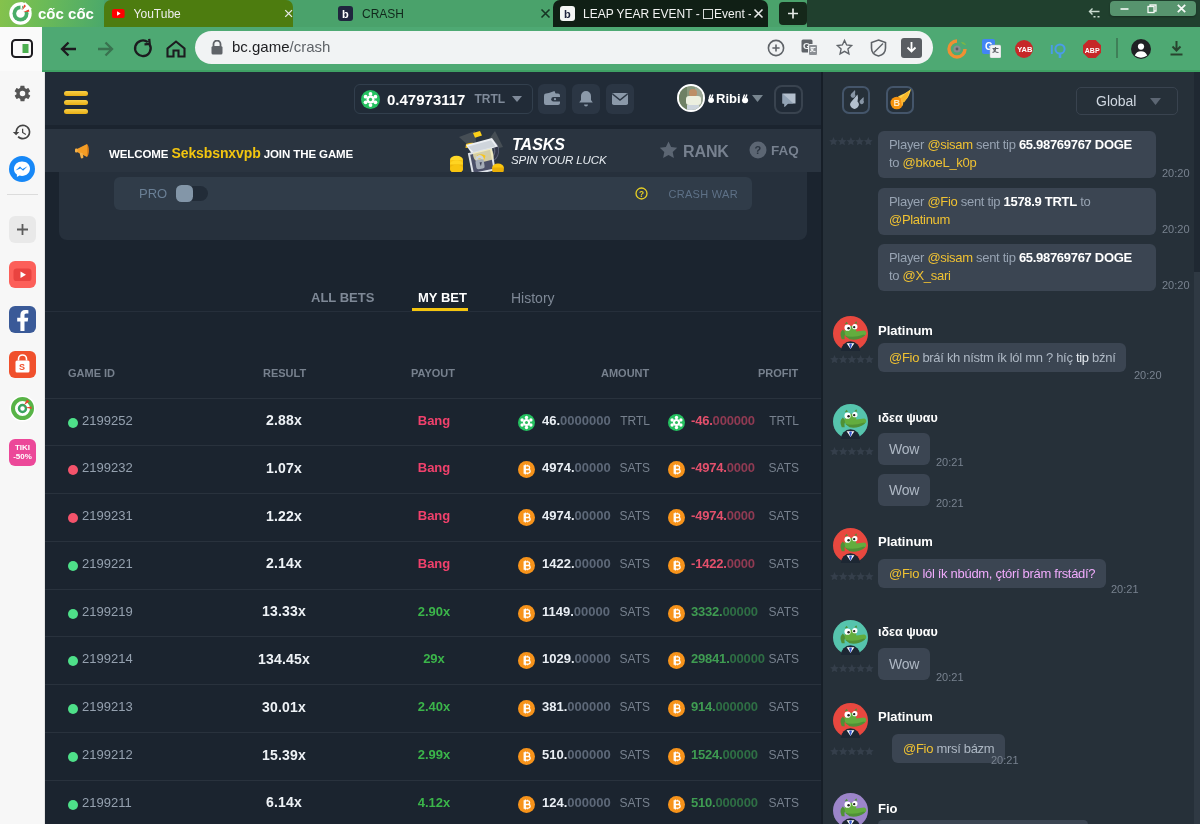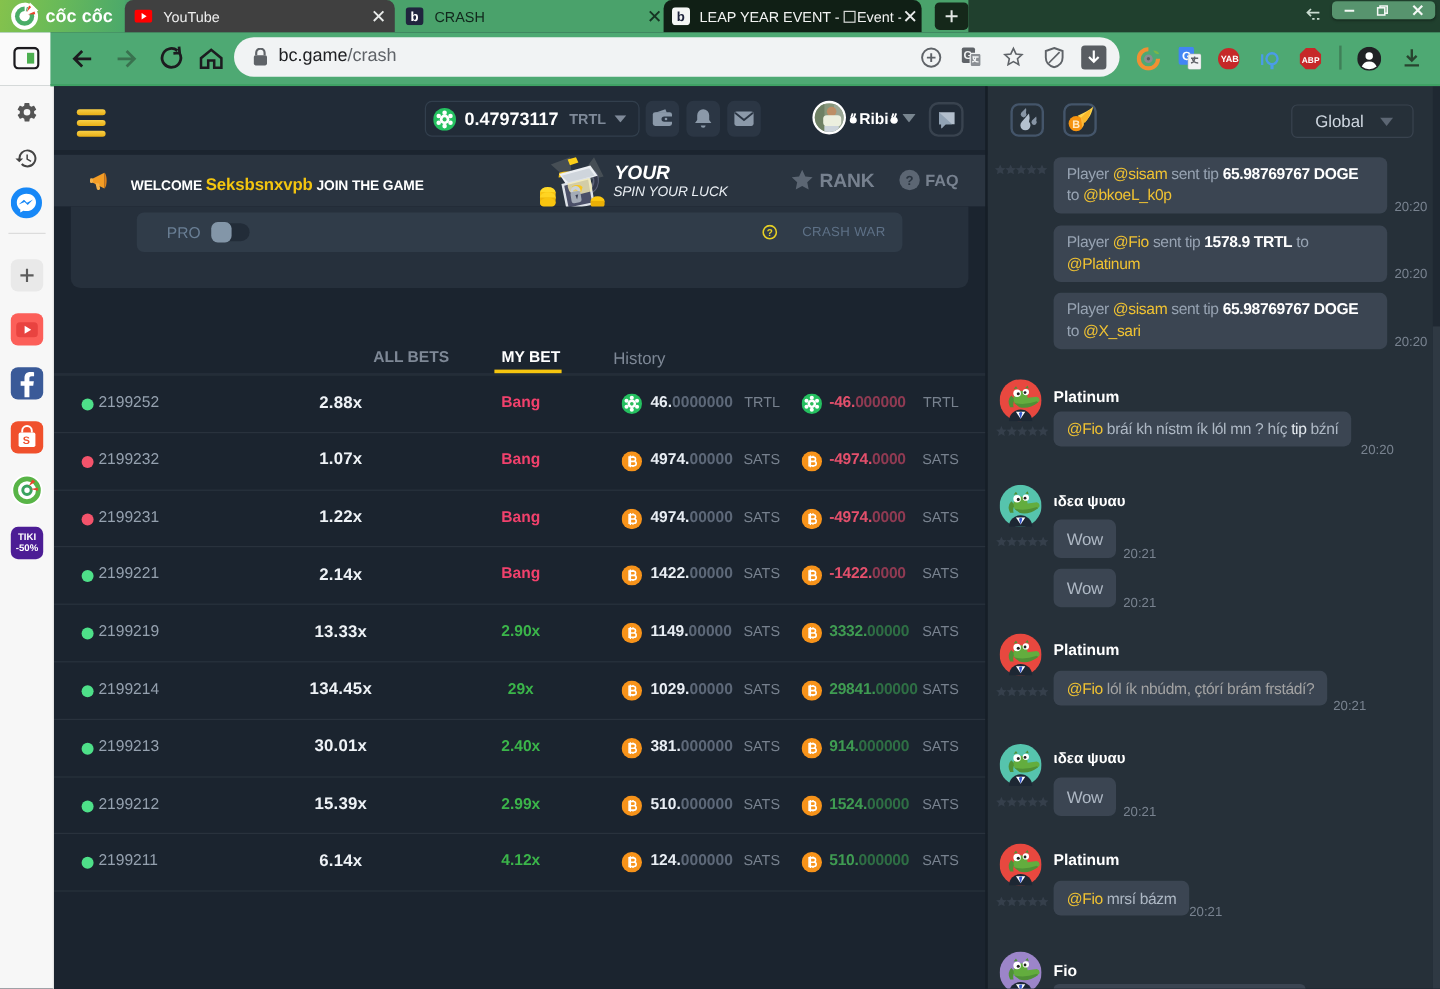--- a/index.html
+++ b/index.html
@@ -2,21 +2,21 @@
 <html><head><meta charset="utf-8">
 <style>
 * { margin:0; padding:0; box-sizing:border-box; }
 html,body { width:1200px; height:824px; overflow:hidden; }
 body { font-family:"Liberation Sans", sans-serif; position:relative; background:#1b242f; }
 .abs { position:absolute; }
 
 #tabbar { left:0; top:0; width:1200px; height:27px; background:#4aa26b; }
 #logoarea { left:0; top:0; width:104px; height:27px; background:linear-gradient(100deg,#85c24c 0%,#6cbb57 40%,#4aa86b 100%); display:flex; align-items:center; }
 .tab { top:0; height:27px; border-radius:7px 7px 0 0; display:flex; align-items:center; }
-#tab1 { left:104px; width:225px; background:#404040; }
+#tab1 { left:104px; width:189px; background:#4d7c0f; }
 #tab2 { left:329px; width:224px; }
 #tab3 { left:553px; width:215px; background:#101f15; }
 .tabtitle { font-size:12px; white-space:nowrap; overflow:hidden; }
 #plusbtn { left:779px; top:2px; width:28px; height:23px; background:#15281a; border-radius:4px; }
 #tr-right { left:807px; top:0; width:393px; height:27px; background:#20402e; }
 #winbtns { left:1110px; top:1px; width:86px; height:15px; background:#57946e; border-radius:4px; box-shadow:0 1px 2px rgba(0,0,0,.3); display:flex; }
 #toolbar { left:0; top:27px; width:1200px; height:44px; background:#4ea973; }
 #sbstub { left:0; top:27px; width:42px; height:44px; background:#fafafa; }
 #addrbar { left:195px; top:31px; width:738px; height:33px; background:#f1f3f4; border-radius:17px; }
 
@@ -247,21 +247,21 @@
       </svg></div>
   <div style="position:absolute;left:9px;top:324px;width:27px;height:27px">
     <svg width="27" height="27" viewBox="0 0 27 27">
         <circle cx="13.5" cy="13.5" r="13" fill="#fff"></circle>
         <circle cx="13.5" cy="13.5" r="9.5" fill="none" stroke="#58b447" stroke-width="4"></circle>
         <circle cx="13.5" cy="13.5" r="3.5" fill="none" stroke="#3aa35f" stroke-width="2.5"></circle>
         <path d="M15 10 L18 4.5 L20.5 6.5 Z" fill="#e8452c"></path>
         <path d="M16.5 12.5 L22.5 11.5 L22.5 14 Z" fill="#e8452c"></path>
       </svg>
   </div>
-  <div style="position:absolute;left:9px;top:368px;width:27px;height:27px;background:#4c1d95;border-radius:6px;text-align:center">
+  <div style="position:absolute;left:9px;top:368px;width:27px;height:27px;background:#ec4899;border-radius:6px;text-align:center">
     <div style="font-size:8px;font-weight:bold;color:#fff;margin-top:4px">TIKI</div>
     <div style="font-size:8px;font-weight:bold;color:#fff">-50%</div>
   </div>
 </div>
 
 <div class="abs" id="pagetop"></div>
 <div class="abs" id="main">
   <div class="abs" id="hdr">
 
     <div style="position:absolute;left:19px;top:19px">
@@ -352,21 +352,21 @@
       <rect x="26.8" y="30.5" width="8.4" height="9.5" rx="2" transform="rotate(-9 31 35)" fill="#a4acb7"></rect>
       <path d="M30.5 33.5 l2.3 -.5 l-.9 4.2 z" fill="#3c4154"></path>
       <ellipse cx="7.5" cy="31" rx="6.5" ry="4.2" fill="#ffd929"></ellipse>
       <path d="M1 31 h13 v4.5 a6.5 4.2 0 0 1 -13 0 z" fill="#f8c412"></path>
       <ellipse cx="7.5" cy="35.5" rx="6.5" ry="4.2" fill="#ffd422"></ellipse>
       <path d="M1 35.5 h13 v4.5 a6.5 4.2 0 0 1 -13 0 z" fill="#eeb60a"></path>
       <ellipse cx="7.5" cy="40" rx="6.5" ry="4.2" fill="#f8c40f"></ellipse>
       <ellipse cx="49" cy="38.5" rx="5.8" ry="3.9" fill="#fcc70f"></ellipse>
       <path d="M43.2 38.5 h11.6 v3 a5.8 3.9 0 0 1 -11.6 0 z" fill="#eaaf06"></path>
     </svg>
-    <span style="position:absolute;left:467px;top:7px;font-size:16px;font-weight:bold;font-style:italic;color:#fff">YOUR</span>
+    <span style="position:absolute;left:467px;top:7px;font-size:16px;font-weight:bold;font-style:italic;color:#fff">TASKS</span>
     <span style="position:absolute;left:466px;top:25px;font-size:11.5px;font-style:italic;color:#e8edf2;letter-spacing:-0.1px">SPIN YOUR LUCK</span>
     <svg width="19" height="18" viewBox="0 0 19 18" style="position:absolute;left:614px;top:12px">
         <path d="M9.5 0.5 l2.6 5.6 6.1.7 -4.5 4.1 1.2 6 -5.4 -3 -5.4 3 1.2 -6 -4.5 -4.1 6.1 -.7 z" fill="#5c6673"></path>
       </svg>
     <span style="position:absolute;left:638px;top:14px;font-size:16px;font-weight:bold;color:#77818f;letter-spacing:-0.1px">RANK</span>
     <svg width="18" height="18" viewBox="0 0 18 18" style="position:absolute;left:704px;top:12px">
         <circle cx="9" cy="9" r="8.5" fill="#5c6673"></circle>
         <text x="5.5" y="13" font-size="11" font-weight="bold" fill="#2a3440" font-family="Liberation Sans">?</text>
       </svg>
     <span style="position:absolute;left:726px;top:14px;font-size:13.5px;font-weight:bold;color:#77818f">FAQ</span>
@@ -389,20 +389,27 @@
 
   <div class="abs" style="left:0;top:208px;width:778px;height:32px">
     <span class="tabs" style="position:absolute;left:266px;top:10px">ALL BETS</span>
     <span class="tabs" style="position:absolute;left:373px;top:10px;color:#fff">MY BET</span>
     <span class="tabs" style="position:absolute;left:466px;top:10px;font-weight:normal;font-size:14px">History</span>
     <div style="position:absolute;left:0;top:30.5px;width:778px;height:1px;background:#262f3b"></div>
     <div style="position:absolute;left:367px;top:28px;width:56px;height:3px;background:#f5c50f"></div>
   </div>
 
   <div class="abs" style="left:0;top:240px;width:778px">
+    <div style="position:relative;height:85.5px">
+      <span style="position:absolute;left:23px;top:55px;font-size:11px;font-weight:bold;color:#77818e">GAME ID</span>
+      <span style="position:absolute;left:218px;top:55px;font-size:11px;font-weight:bold;color:#77818e">RESULT</span>
+      <span style="position:absolute;left:366px;top:55px;font-size:11px;font-weight:bold;color:#77818e">PAYOUT</span>
+      <span style="position:absolute;left:556px;top:55px;font-size:11px;font-weight:bold;color:#77818e">AMOUNT</span>
+      <span style="position:absolute;left:713px;top:55px;font-size:11px;font-weight:bold;color:#77818e">PROFIT</span>
+    </div>
     <div id="rows" style="border-top:1px solid #29323d">
 <div class="trow">
 <span class="dot" style="background:#4ee089"></span>
 <span class="gid">2199252</span>
 <span class="res">2.88x</span>
 <span class="pay" style="color:#f1416c">Bang</span>
 <span class="ac"><svg class="coin" width="17" height="17" viewBox="0 0 19 19">
               <circle cx="9.5" cy="9.5" r="9.5" fill="#25c160"></circle>
               <circle cx="9.5" cy="9.5" r="4" fill="#fff"></circle>
               <circle cx="9.5" cy="3.9" r="1.9" fill="#fff"></circle>
@@ -692,21 +699,21 @@
         <path d="M12 8.5 l2 -2.5 1.5 2 z M22 7.5 l2 -2 1 2.5 z" fill="#4f9136"></path>
       </svg>
 <span class="cname" style="position:absolute;left:55px;top:462px">Platinum</span>
 <svg width="44" height="9" viewBox="0 0 44 9" style="position:absolute;left:7px;top:500px">
         <path d="M4.5 0 l1.3 2.9 3.1.3 -2.3 2.1 .7 3 -2.8 -1.6 -2.8 1.6 .7 -3 -2.3 -2.1 3.1 -.3 z" fill="#353f4b"></path>
         <path d="M13.2 0 l1.3 2.9 3.1.3 -2.3 2.1 .7 3 -2.8 -1.6 -2.8 1.6 .7 -3 -2.3 -2.1 3.1 -.3 z" fill="#353f4b"></path>
         <path d="M21.9 0 l1.3 2.9 3.1.3 -2.3 2.1 .7 3 -2.8 -1.6 -2.8 1.6 .7 -3 -2.3 -2.1 3.1 -.3 z" fill="#353f4b"></path>
         <path d="M30.599999999999998 0 l1.3 2.9 3.1.3 -2.3 2.1 .7 3 -2.8 -1.6 -2.8 1.6 .7 -3 -2.3 -2.1 3.1 -.3 z" fill="#353f4b"></path>
         <path d="M39.3 0 l1.3 2.9 3.1.3 -2.3 2.1 .7 3 -2.8 -1.6 -2.8 1.6 .7 -3 -2.3 -2.1 3.1 -.3 z" fill="#353f4b"></path>
       </svg>
-<div class="bub" style="position:absolute;left:55px;top:487px;height:29px;line-height:19px"><span class="un">@Fio</span> <span style="color:#a3a3a3">lól ík nbúdm, çtórí brám frstádí?</span></div>
+<div class="bub" style="position:absolute;left:55px;top:487px;height:29px;line-height:19px"><span class="un">@Fio</span> <span style="color:#f0abfc">lól ík nbúdm, çtórí brám frstádí?</span></div>
 <span class="ts" style="position:absolute;left:288px;top:511px">20:21</span>
 <svg width="35" height="35" viewBox="0 0 36 36" style="position:absolute;left:10px;top:548px">
         <circle cx="18" cy="18" r="18" fill="#56c4ad"></circle>
         <path d="M8 36 a10 10 0 0 1 20 0 z" fill="#1d2733"></path>
         <path d="M14 28 l4 6 l4 -6 z" fill="#fff"></path>
         <path d="M16.5 29 l1.5 5 l1.5 -5 l-1 -1 z" fill="#3355cc"></path>
         <path d="M9 24 q-3 -6 1 -10 l3 3 q-2 4 -1 7 z" fill="#4f9136"></path>
         <path d="M12 17 q0 -7 6 -7 q6 0 6 6 l8 -1 q3 1 2 4 q-6 5 -14 4 q-8 0 -8 -6z" fill="#63ad3e"></path>
         <path d="M12 20 q8 3 20 -1 l1 1 q-8 6 -16 4 z" fill="#4f9136"></path>
         <circle cx="15" cy="12" r="3.2" fill="#fff"></circle>
@@ -740,21 +747,21 @@
         <path d="M12 8.5 l2 -2.5 1.5 2 z M22 7.5 l2 -2 1 2.5 z" fill="#4f9136"></path>
       </svg>
 <span class="cname" style="position:absolute;left:55px;top:637px">Platinum</span>
 <svg width="44" height="9" viewBox="0 0 44 9" style="position:absolute;left:7px;top:675px">
         <path d="M4.5 0 l1.3 2.9 3.1.3 -2.3 2.1 .7 3 -2.8 -1.6 -2.8 1.6 .7 -3 -2.3 -2.1 3.1 -.3 z" fill="#353f4b"></path>
         <path d="M13.2 0 l1.3 2.9 3.1.3 -2.3 2.1 .7 3 -2.8 -1.6 -2.8 1.6 .7 -3 -2.3 -2.1 3.1 -.3 z" fill="#353f4b"></path>
         <path d="M21.9 0 l1.3 2.9 3.1.3 -2.3 2.1 .7 3 -2.8 -1.6 -2.8 1.6 .7 -3 -2.3 -2.1 3.1 -.3 z" fill="#353f4b"></path>
         <path d="M30.599999999999998 0 l1.3 2.9 3.1.3 -2.3 2.1 .7 3 -2.8 -1.6 -2.8 1.6 .7 -3 -2.3 -2.1 3.1 -.3 z" fill="#353f4b"></path>
         <path d="M39.3 0 l1.3 2.9 3.1.3 -2.3 2.1 .7 3 -2.8 -1.6 -2.8 1.6 .7 -3 -2.3 -2.1 3.1 -.3 z" fill="#353f4b"></path>
       </svg>
-<div class="bub" style="position:absolute;left:55px;top:662px;height:29px;line-height:19px"><span class="un">@Fio</span> <span style="color:#aeb8c4">mrsí bázm</span></div>
+<div class="bub" style="position:absolute;left:69px;top:662px;height:29px;line-height:19px"><span class="un">@Fio</span> <span style="color:#aeb8c4">mrsí bázm</span></div>
 <span class="ts" style="position:absolute;left:168px;top:682px">20:21</span>
 <svg width="35" height="35" viewBox="0 0 36 36" style="position:absolute;left:10px;top:721px">
         <circle cx="18" cy="18" r="18" fill="#9c85c9"></circle>
         <path d="M8 36 a10 10 0 0 1 20 0 z" fill="#1d2733"></path>
         <path d="M14 28 l4 6 l4 -6 z" fill="#fff"></path>
         <path d="M16.5 29 l1.5 5 l1.5 -5 l-1 -1 z" fill="#3355cc"></path>
         <path d="M9 24 q-3 -6 1 -10 l3 3 q-2 4 -1 7 z" fill="#4f9136"></path>
         <path d="M12 17 q0 -7 6 -7 q6 0 6 6 l8 -1 q3 1 2 4 q-6 5 -14 4 q-8 0 -8 -6z" fill="#63ad3e"></path>
         <path d="M12 20 q8 3 20 -1 l1 1 q-8 6 -16 4 z" fill="#4f9136"></path>
         <circle cx="15" cy="12" r="3.2" fill="#fff"></circle>

